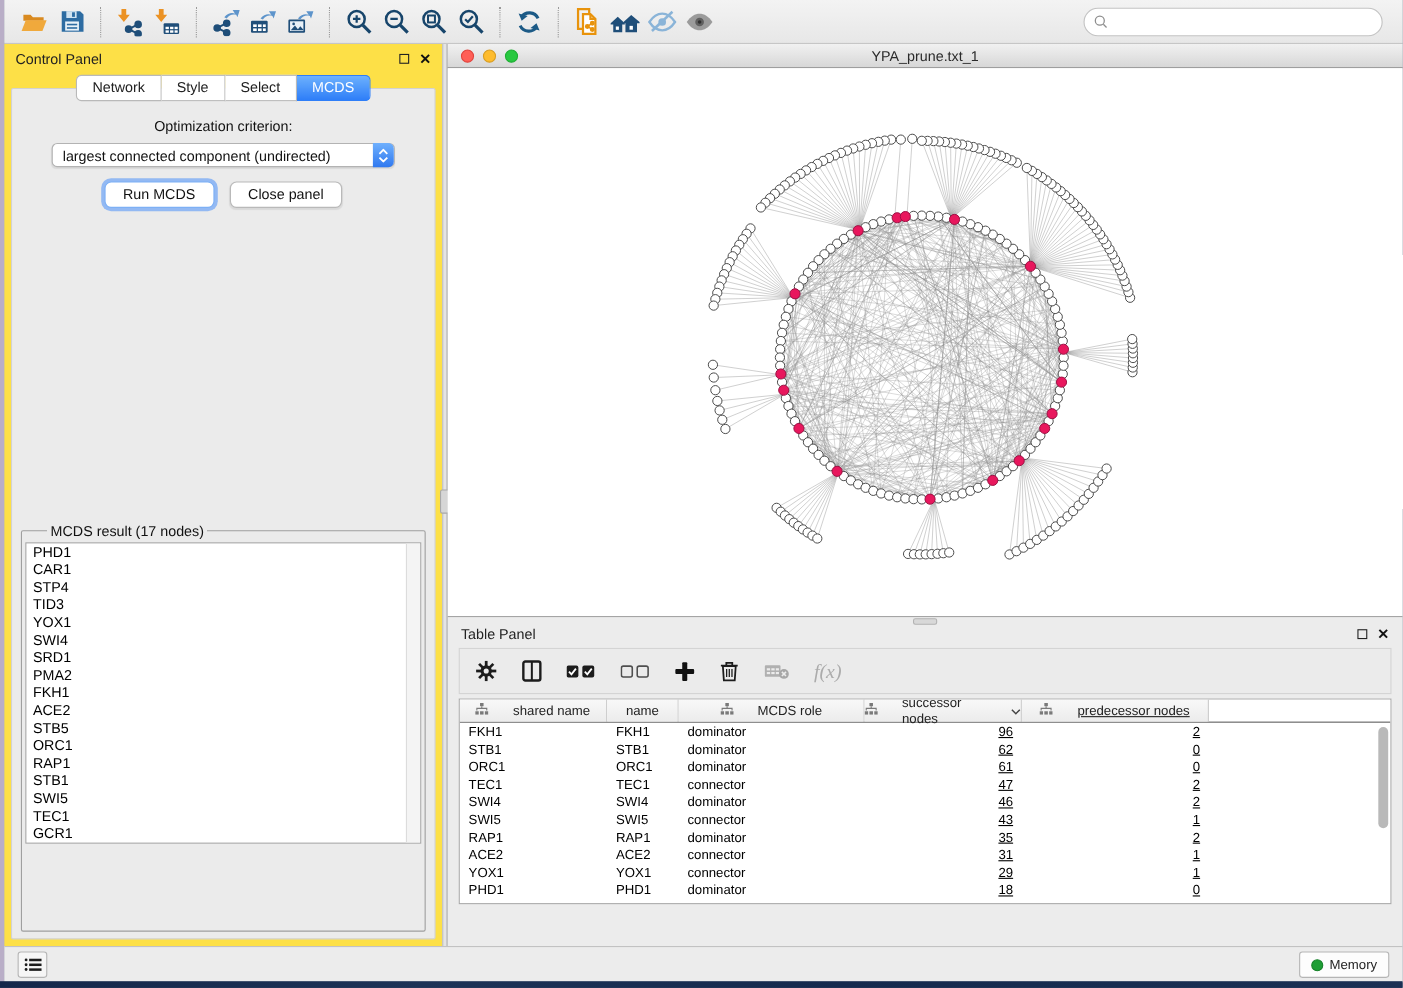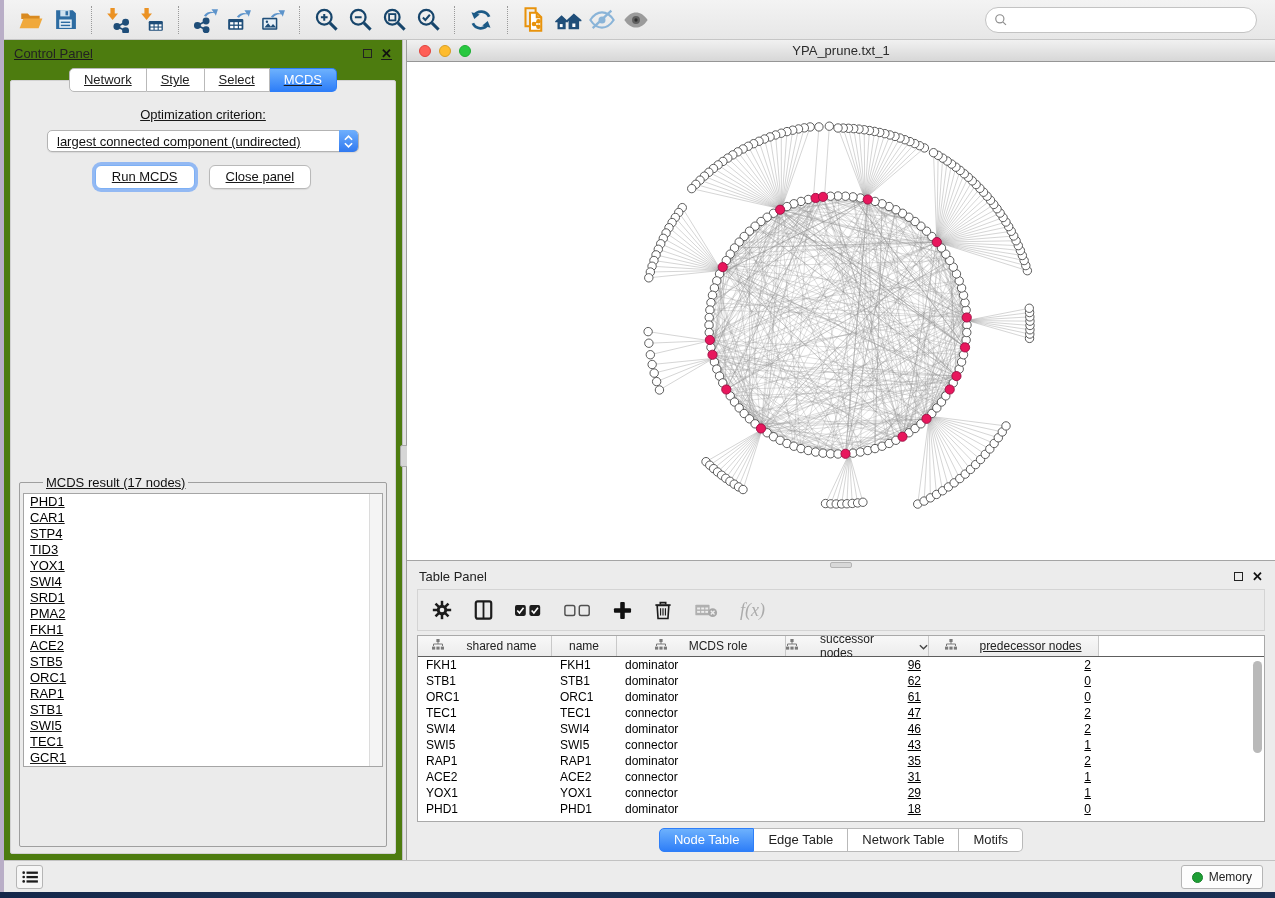--- a/index.html
+++ b/index.html
@@ -19,21 +19,21 @@
   .tb-sep { width:1px; height:28px; border-left:1px dotted #9a9a9a; margin:0 9px; }
   #search-wrap { margin-left:auto; margin-right:8px; position:relative; }
   #search-input { width:272px; height:26px; border:1px solid #c3c3c3; border-radius:13px; background:#fff;
                   padding:0 10px 0 28px; font-size:13px; outline:none; color:#333; }
   #search-wrap svg { position:absolute; left:9px; top:6px; }
 
   
   #main { flex:1 1 auto; display:flex; min-height:0; }
 
   
-  #control-panel { width:398px; flex:0 0 auto; background:#4d7c0f; display:flex; flex-direction:column;text-decoration:underline; }
+  #control-panel { width:398px; flex:0 0 auto; background:#fde047; display:flex; flex-direction:column; }
   .panel-head { height:24px; display:flex; align-items:center; padding:2px 10px 0 10px; }
   .panel-title { font-size:13px; color:#222; }
   .panel-head .win-icons { margin-left:auto; display:flex; align-items:center; gap:9px; }
   .float-icon { width:9px; height:9px; border:1.6px solid #222; display:inline-block; }
   .close-icon { font-size:13px; font-weight:bold; color:#111; line-height:9px; }
   #cp-tabs { display:flex; justify-content:center; margin:4px 0 0 0; position:relative; z-index:2; }
   .seg-tab { background:#fff; border:1px solid #b9b9b9; border-left:none; padding:3px 14px 4px;
              font-size:13px; color:#222; }
   .seg-tab:first-child { border-left:1px solid #b9b9b9; border-radius:5px 0 0 5px; }
   .seg-tab:last-child { border-radius:0 5px 5px 0; }
@@ -1371,26 +1371,20 @@
                 <div class="td" style="width: 65px;">PHD1</div>
                 <div class="td" style="width: 169px;">dominator</div>
                 <div class="td right" style="width: 143px;">18</div>
                 <div class="td right" style="width: 170px;">0</div>
               </div>
             </div>
           <div id="tbl-scroll">
               <div id="tbl-thumb"></div>
             </div>
         </div>
-        <div id="bottom-tabs">
-            <div class="seg-tab active">Node Table</div>
-            <div class="seg-tab">Edge Table</div>
-            <div class="seg-tab">Network Table</div>
-            <div class="seg-tab">Motifs</div>
-          </div>
       </div>
     </div>
   </div>
 
   <div id="status-bar">
     <div id="list-btn">
       <svg width="16" height="14" viewBox="0 0 18 16" fill="#1c1c1c">
           <circle cx="1.8" cy="3" r="1.5"></circle>
           <rect x="5" y="1.8" width="13" height="2.6"></rect>
           <circle cx="1.8" cy="8" r="1.5"></circle>

